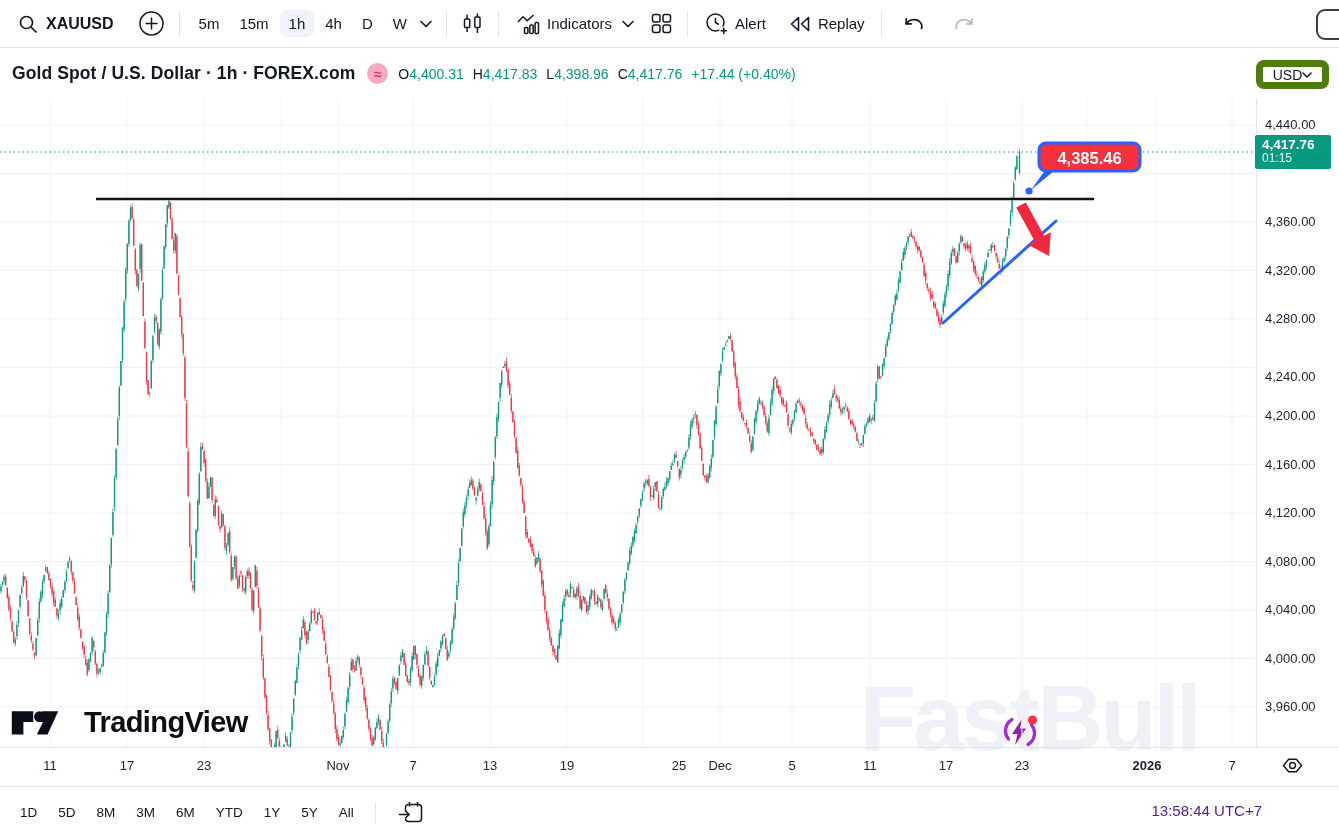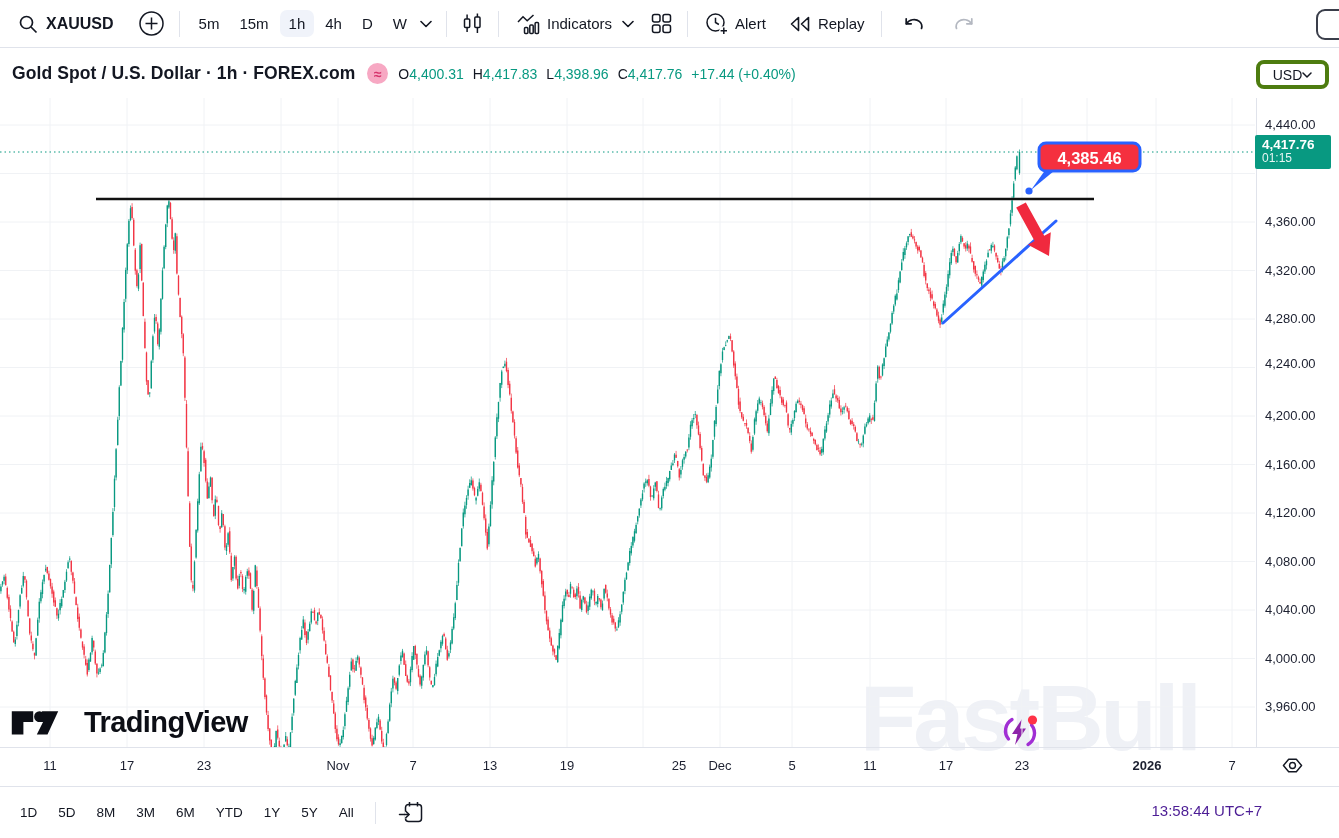--- a/index.html
+++ b/index.html
@@ -21,21 +21,21 @@
   .win-btn { position:absolute; right:-9px; top:9px; width:32px; height:31px; border:2px solid #3a3e4a; border-radius:9px; background:#fff; }
 
   
   .symbol-row { position:absolute; left:0; top:49px; width:1339px; height:49px; display:flex; align-items:center; padding-left:12px; background:transparent; z-index:5; }
   .sym-title { font-size:17.5px; font-weight:600; letter-spacing:.1px; }
   .badge { width:21px; height:21px; border-radius:50%; background:#f7a8c3; color:#d6336c; font-weight:700; font-size:14px;
     display:flex; align-items:center; justify-content:center; margin:0 10px 0 12px; }
   .ohlc { display:flex; align-items:center; gap:9px; font-size:14px; }
   .ohlc .pair b { font-weight:400; color:#131722; }
   .ohlc .val { color:#089981; }
-  .currency-btn { position:absolute; right:10px; top:11px; width:73px; height:29px; border:4px solid #4d7c0f; border-radius:8px;
+  .currency-btn { position:absolute; right:10px; top:11px; width:73px; height:29px; border:7px solid #4d7c0f; border-radius:8px;
     display:flex; align-items:center; justify-content:center; gap:0; font-size:14px; cursor:pointer; background:#fff; }
 
   
   .chart-wrap { position:absolute; left:0; top:98px; width:1255px; height:649px; overflow:hidden; z-index:2; }
   .watermark { position:absolute; left:860px; top:666px; z-index:1; white-space:nowrap;
     font-size:92px; font-weight:800; letter-spacing:-3px; color:#eff1f6; }
   .fb-icon { position:absolute; left:142px; top:46px; }
   .tv-logo { position:absolute; left:10px; top:702px; z-index:3; display:flex; align-items:center; gap:24px; }
   .tv-logo-text { font-size:29px; font-weight:700; letter-spacing:-0.6px; color:#0c0e15; }
 
@@ -260,21 +260,21 @@
     </svg>
     <span class="tv-logo-text">TradingView</span>
   </div>
 
   <div class="price-axis">
     <div id="price-ticks">
         <div class="price-tick" style="top: 19px;">4,440.00</div>
         <div class="price-tick" style="top: 116px;">4,360.00</div>
         <div class="price-tick" style="top: 164.5px;">4,320.00</div>
         <div class="price-tick" style="top: 213px;">4,280.00</div>
-        <div class="price-tick" style="top: 258px;">4,240.00</div>
+        <div class="price-tick" style="top: 271px;">4,240.00</div>
         <div class="price-tick" style="top: 310px;">4,200.00</div>
         <div class="price-tick" style="top: 358.5px;">4,160.00</div>
         <div class="price-tick" style="top: 407px;">4,120.00</div>
         <div class="price-tick" style="top: 455.5px;">4,080.00</div>
         <div class="price-tick" style="top: 504px;">4,040.00</div>
         <div class="price-tick" style="top: 552.5px;">4,000.00</div>
         <div class="price-tick" style="top: 601px;">3,960.00</div>
       </div>
     <div class="price-tag" style="top: 36.966px;">
       <div class="p">4,417.76</div>

